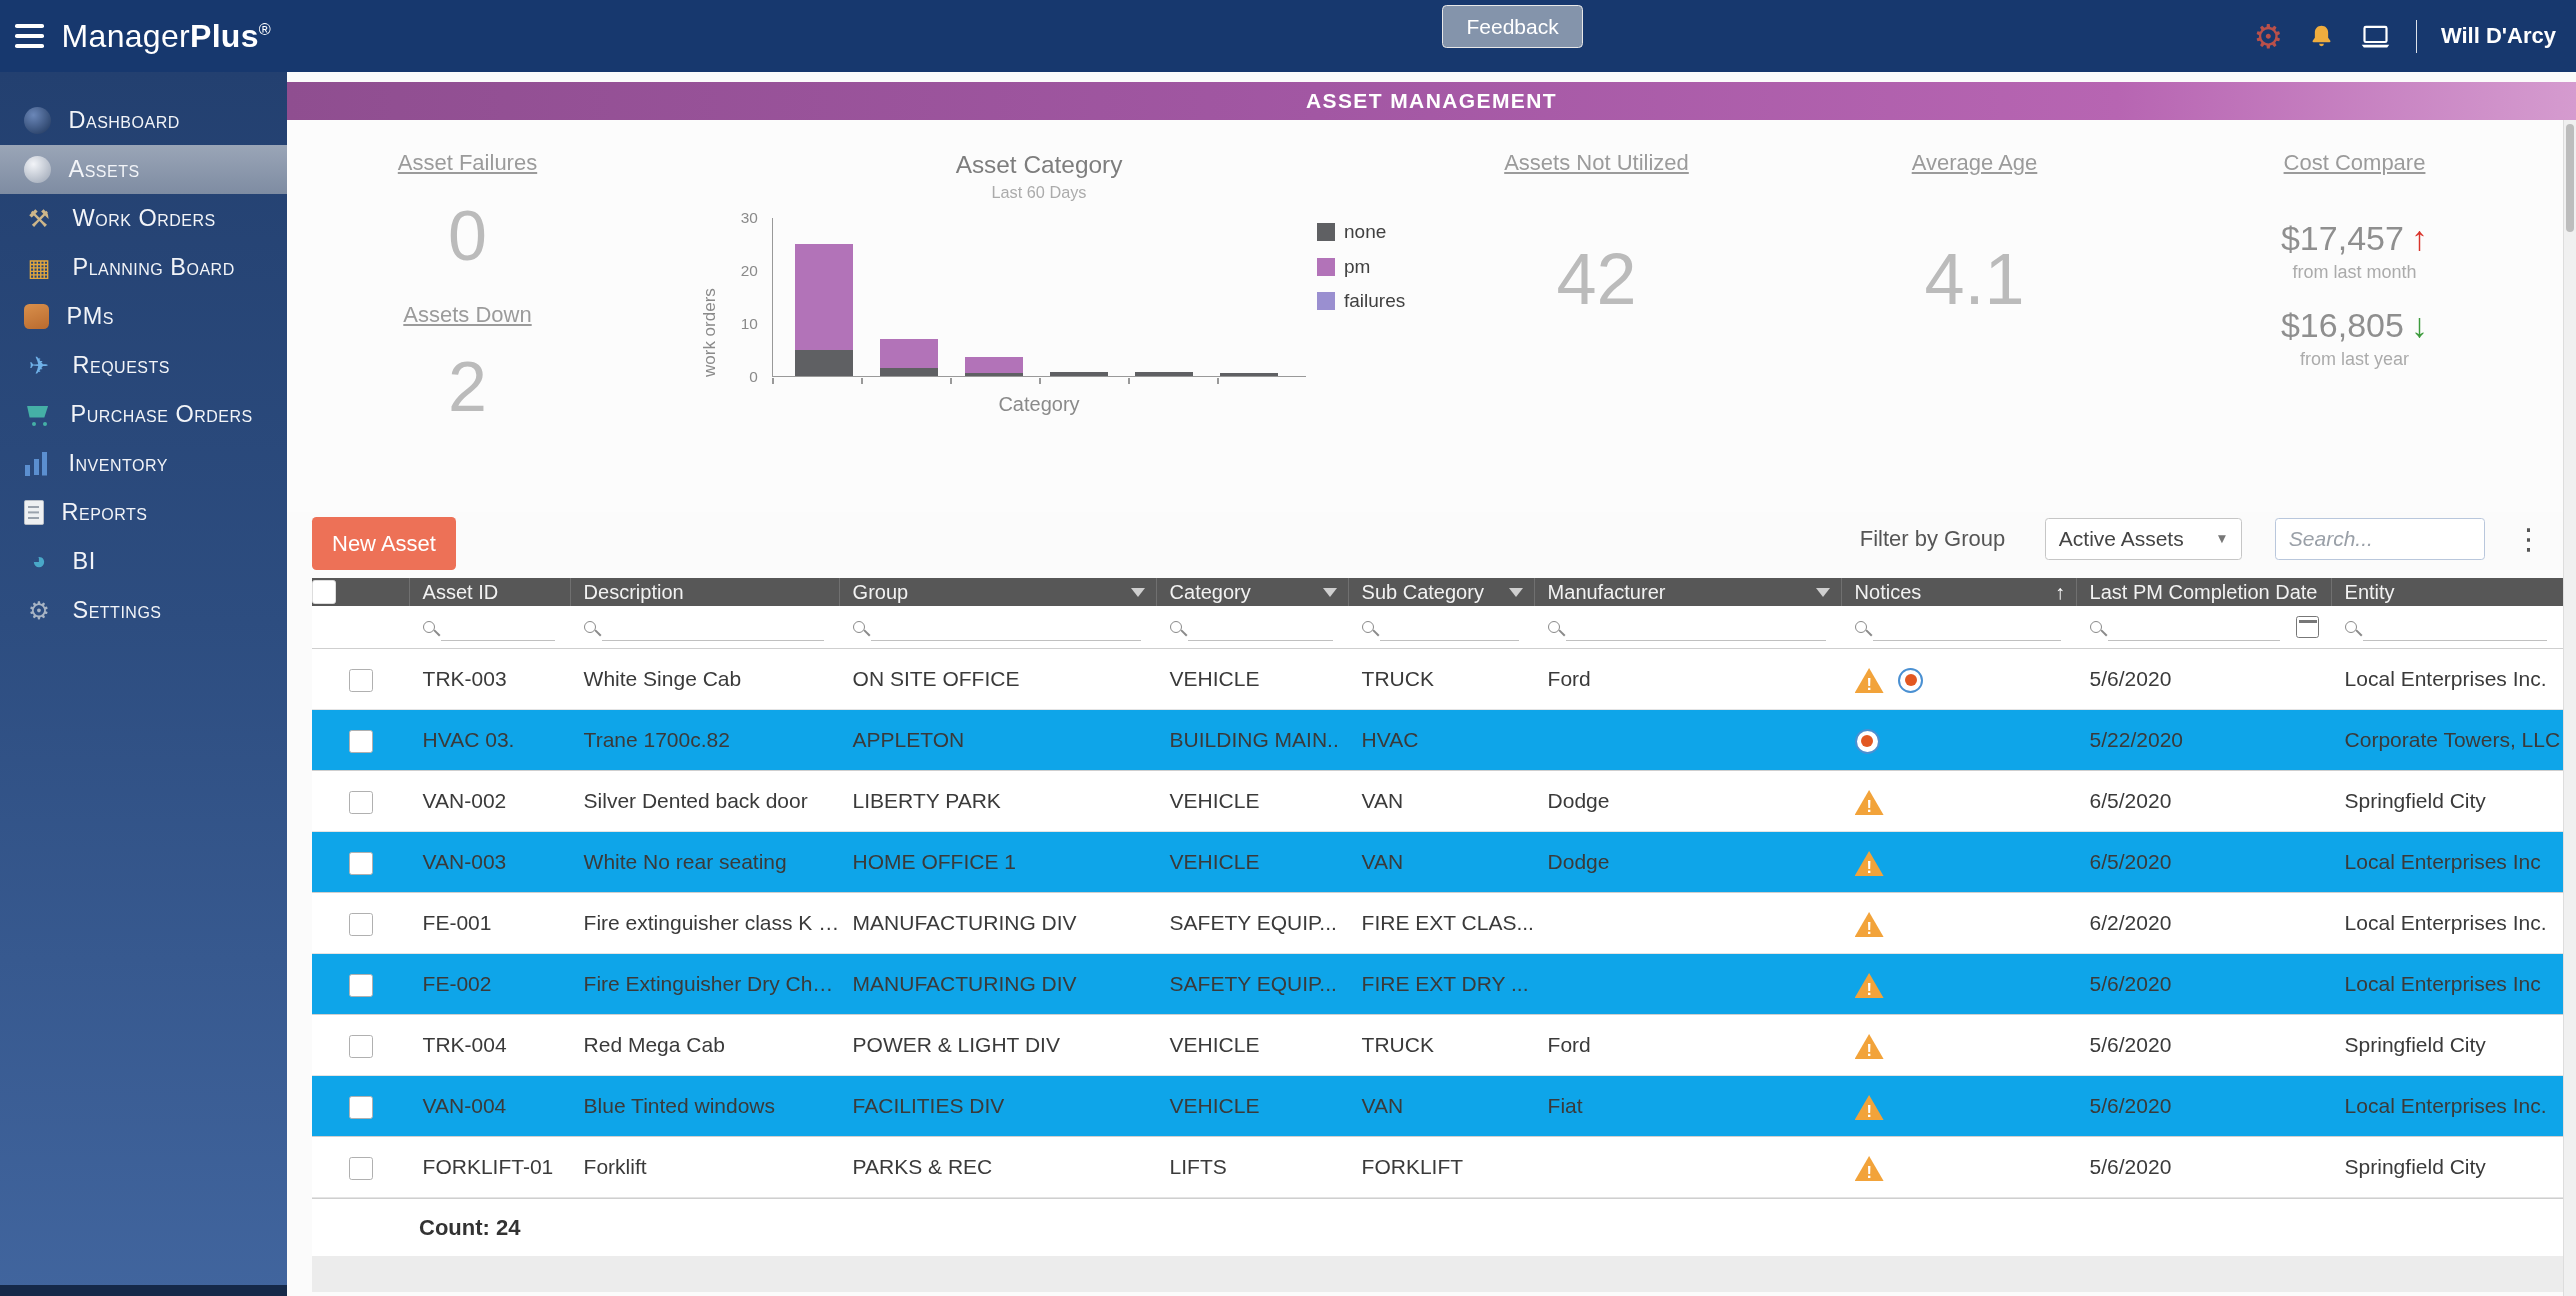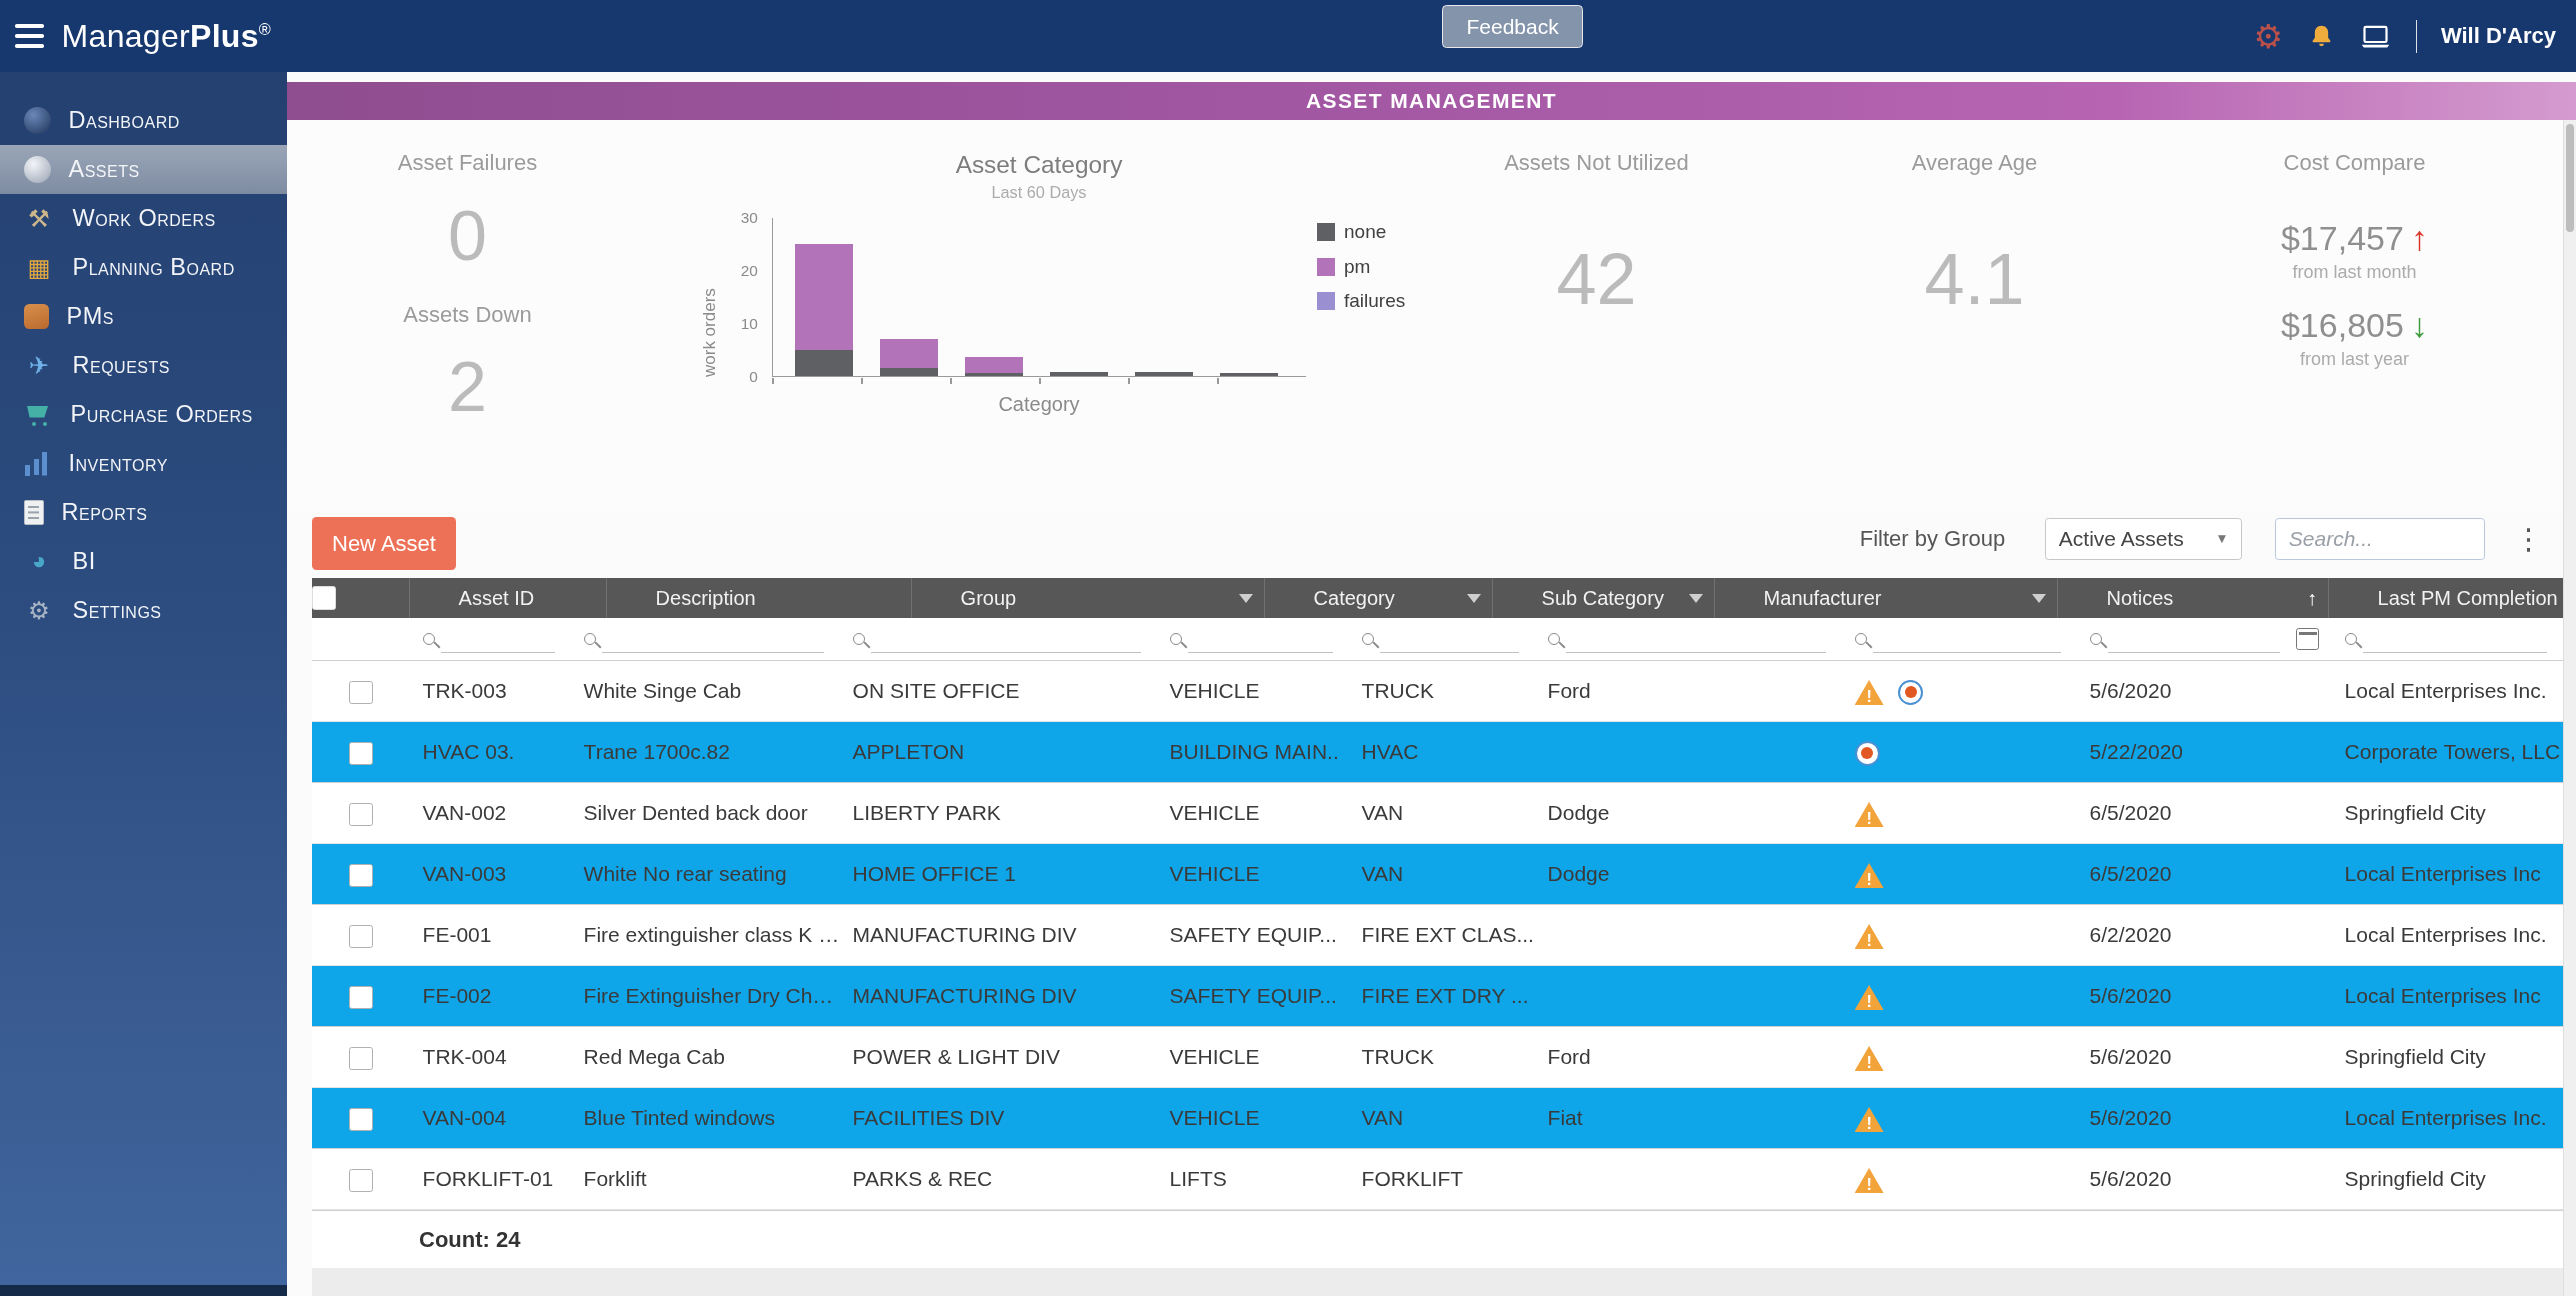--- a/index.html
+++ b/index.html
@@ -69,21 +69,21 @@
             display:flex; align-items:center; justify-content:center; }
   .banner-title { color:#fff; font-size:21px; font-weight:bold; letter-spacing:1.4px; }
 
   
   .stats { position:absolute; top:48px; left:0; width:2289px; height:392px; background:#fcfcfc; }
   .stat-col { position:absolute; text-align:center; }
   #col-failures { left:0; width:361px; top:30px; }
   #col-notutil  { left:1147px; width:325px; top:30px; }
   #col-avgage   { left:1525px; width:325px; top:30px; }
   #col-cost     { left:1869px; width:397px; top:30px; }
-  .stat-label { font-size:22px; color:#9B9B9B; }
+  .stat-label { font-size:22px; color:#9B9B9B;text-decoration:underline; }
   .stat-big { font-size:70px; color:#BBBBBB; line-height:1; margin-top:25px; }
   .stat-big.single { font-size:72px; margin-top:67px; }
   .stat-label.second { margin-top:31px; }
   .stat-big.second { margin-top:23.5px; }
   .cost-val { margin-top:43px; font-size:34px; color:#8F8F8F; }
   .cost-val.second { margin-top:23.5px; }
   .cost-note { margin-top:3.6px; font-size:18px; color:#ABABAB; }
   .arrow-up { color:#D9342B; font-weight:bold; font-size:34px; margin-left:7.2px; }
   .arrow-down { color:#3D9B3D; font-weight:bold; font-size:34px; margin-left:7.2px; }
 
@@ -126,21 +126,21 @@
                   padding:0 12.6px; font-size:21px; color:#444; margin-right:33px; cursor:pointer; }
   .caret { font-size:13.5px; color:#777; }
   .search-input { width:210px; height:42px; border:0.9px solid #B9C7DC; border-radius:3.6px;
                   padding:0 12.6px; font-size:21px; color:#333; font-family:inherit;
                   font-style:italic; margin-right:23.5px; }
   .search-input::placeholder { color:#9AA0A8; }
   .kebab { font-size:29px; color:#555; cursor:pointer; padding:0 5.4px; }
 
   
   .table-wrap { position:absolute; top:506px; left:25px; right:12.6px; }
-  .thead { display:flex; height:40px; background:#575757;gap:36px; }
+  .thead { display:flex; height:28px; background:#575757; }
   .th { display:flex; align-items:center; padding-left:12.6px; color:#F2F2F2; font-size:20px;
         border-right:0.9px solid rgba(255,255,255,.15); flex:none; cursor:pointer; }
   .frow { display:flex; height:43px; background:#fff; border-bottom:0.9px solid #CFCFCF; }
   .fc { display:flex; align-items:center; padding-left:12.6px; flex:none; }
   .tr { display:flex; height:61px; background:#fff; border-bottom:0.9px solid #E4E4E4; cursor:pointer;align-items:flex-end; }
   .tr.alt { background:#0ea5e9; border-bottom-color:#CFCFCF; }
   .td { line-height:61px; padding-left:12.6px; font-size:21px; color:#3A3A3A; flex:none;
         overflow:hidden; white-space:nowrap; text-overflow:ellipsis; }
   .c0{width:98px; text-align:center; padding-left:0;}
   .c1{width:161px}.c2{width:269px}.c3{width:317px}.c4{width:192px}.c5{width:186px}

